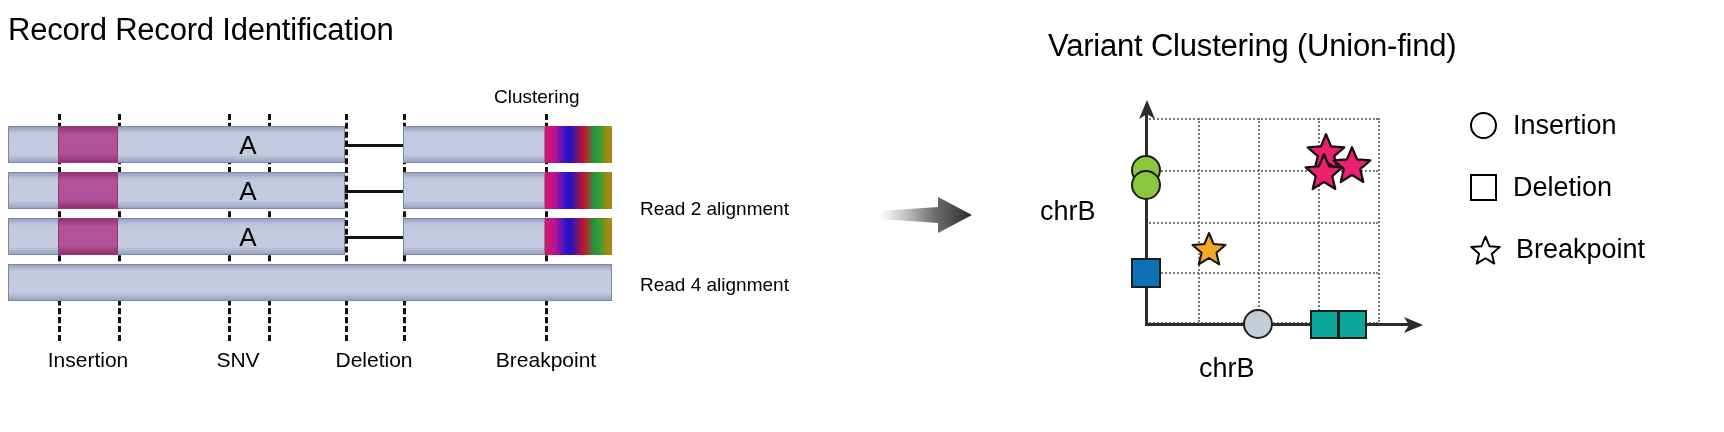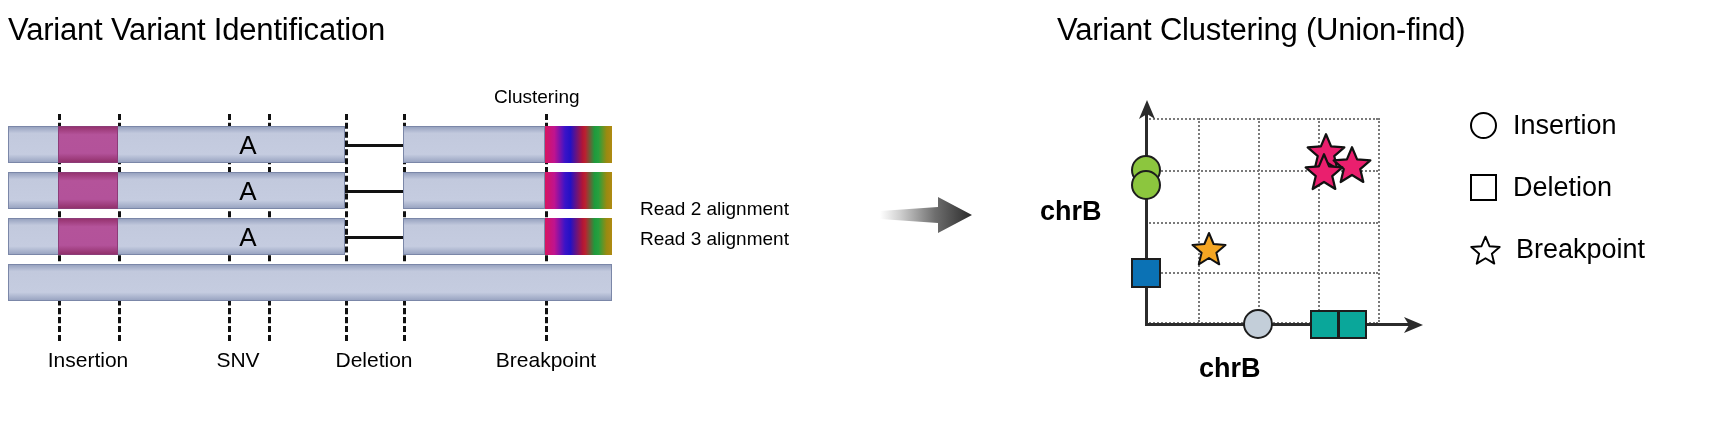--- a/index.html
+++ b/index.html
@@ -6,21 +6,21 @@
   body{width:1724px;height:432px;position:relative;overflow:hidden;
        font-family:"Liberation Sans",sans-serif;color:#000;}
 
   .panel{position:absolute;top:0;height:432px;}
   #left-panel{left:0;width:860px;}
   #right-panel{left:900px;width:824px;}
 
   .panel-title{position:absolute;font-size:31px;font-weight:400;letter-spacing:-0.2px;
                white-space:nowrap;color:#000;}
   #left-title{left:8px;top:12px;}
-  #right-title{left:148px;top:12px;margin-left:9px;}
+  #right-title{left:148px;top:28px;}
 
   
   #align-area{position:absolute;left:8px;top:86px;width:620px;height:240px;}
 
   .softclip-label{position:absolute;left:486px;top:0px;font-size:19px;white-space:nowrap;}
 
   .dash-col{position:absolute;width:0;border-left:3px dashed #111;}
 
   .read-row{position:absolute;left:0;height:37px;}
 
@@ -50,40 +50,40 @@
   
   #flow-arrow{position:absolute;left:880px;top:190px;width:100px;height:50px;}
 
   
   #scatter{position:absolute;left:218px;top:100px;width:300px;height:270px;}
   .grid-v{position:absolute;top:0;bottom:0;width:0;border-left:2px dotted #7a7a7a;}
   .grid-h{position:absolute;left:0;right:0;height:0;border-top:2px dotted #7a7a7a;}
 
   .axis-line{position:absolute;background:#2b2b2b;}
 
-  .chr-label{position:absolute;font-size:27px;white-space:nowrap;font-weight:bold;}
+  .chr-label{position:absolute;font-size:27px;white-space:nowrap;}
 
   .pt-circle{position:absolute;border:2px solid #1d1d1d;border-radius:50%;box-sizing:border-box;}
   .pt-square{position:absolute;border:2px solid #1d1d1d;box-sizing:border-box;}
   .pt-star{position:absolute;}
 
   
   #legend{position:absolute;left:570px;top:110px;width:250px;}
   .legend-row{position:absolute;left:0;display:flex;align-items:center;gap:16px;}
   .legend-text{font-size:27px;white-space:nowrap;}
   .lg-circle{width:27px;height:27px;border:2.5px solid #000;border-radius:50%;box-sizing:border-box;}
   .lg-square{width:27px;height:27px;border:2.5px solid #000;box-sizing:border-box;}
   .lg-star{width:30px;height:30px;}
 </style>
 </head>
 <body>
 
 <div class="panel" id="left-panel">
 
-  <div class="panel-title" id="left-title">Variant Variant Identification</div>
+  <div class="panel-title" id="left-title">Record Record Identification</div>
 
   <div id="align-area">
 
     <div class="softclip-label">Clustering</div>
 
     <div class="dash-col" style="left:50px;top:28px;height:218px;"></div>
     <div class="dash-col" style="left:110px;top:28px;height:218px;"></div>
     <div class="dash-col" style="left:220px;top:28px;height:218px;"></div>
     <div class="dash-col" style="left:260px;top:28px;height:218px;"></div>
     <div class="dash-col" style="left:337px;top:28px;height:218px;"></div>
@@ -115,21 +115,21 @@
       <div class="del-line" style="left:337px;top:18px;width:58px;"></div>
       <div class="seg" style="left:395px;width:142px;"></div>
       <div class="softclip" style="left:537px;width:67px;"></div>
     </div>
 
     <div class="read-row" style="top:178px;width:620px;">
       <div class="seg" style="left:0;width:604px;"></div>
     </div>
 
     <div class="read-label" style="top:112px;">Read 2 alignment</div>
-    <div class="read-label" style="top:142px;">Read 3 alignment</div>
+    <div class="read-label" style="top:188px;">Read 4 alignment</div>
 
     <div class="tick" style="left:50px;top:222px;height:33px;"></div>
     <div class="tick" style="left:110px;top:222px;height:33px;"></div>
     <div class="tick" style="left:220px;top:222px;height:33px;"></div>
     <div class="tick" style="left:260px;top:222px;height:33px;"></div>
     <div class="tick" style="left:337px;top:222px;height:33px;"></div>
     <div class="tick" style="left:395px;top:222px;height:33px;"></div>
     <div class="tick" style="left:537px;top:222px;height:33px;"></div>
 
     <div class="axis-label" style="left:0px;top:262px;width:160px;">Insertion</div>

